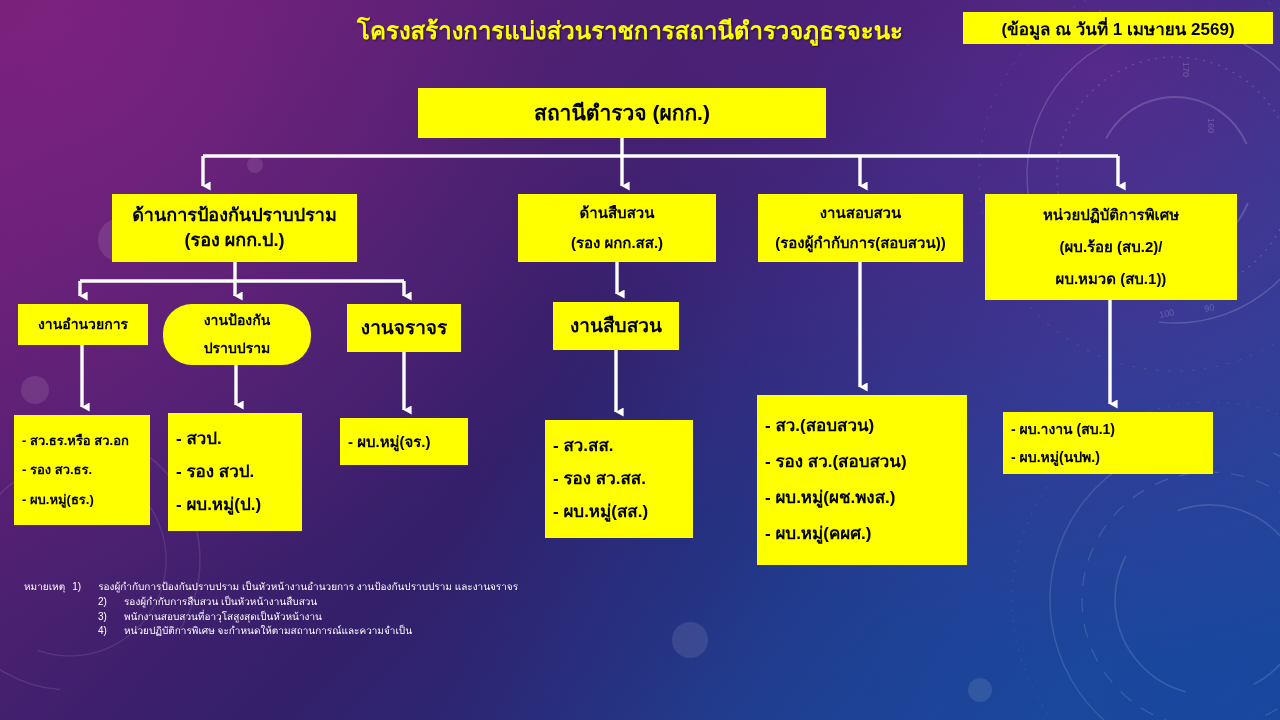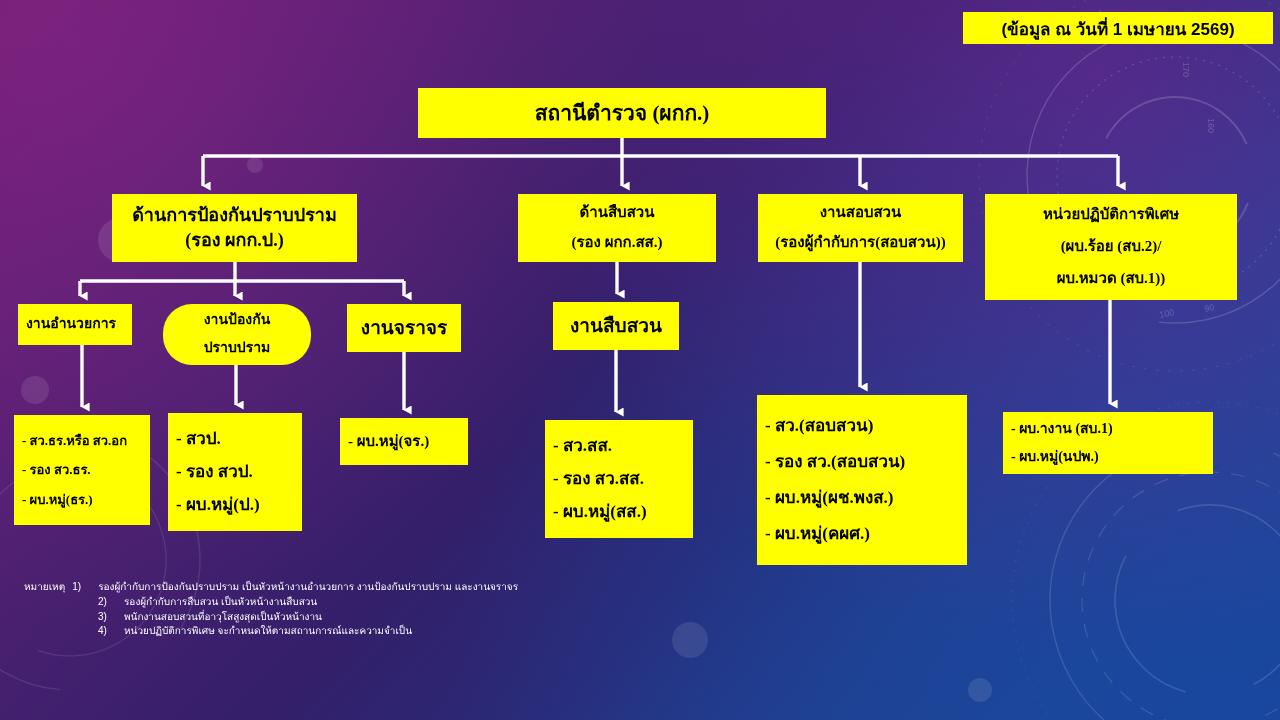--- a/index.html
+++ b/index.html
@@ -23,35 +23,35 @@
   
   .box{
     position:absolute;background:#FFFF00;color:#000;
     display:flex;flex-direction:column;justify-content:center;
     box-sizing:border-box;
     font-weight:bold;line-height:1.05;
     text-rendering:optimizeLegibility;
   }
   .box.center{align-items:center;text-align:center;}
   .box.left{align-items:flex-start;text-align:left;}
-  .box .ln{display:block;width:100%;font-family:Liberation Serif, serif;}
+  .box .ln{display:block;width:100%;}
   .box.center .ln{padding:2px 4px;}
   .box.left .ln{padding:0 0 0 8px;}
 
   #topbox{left:418px;top:88px;width:408px;height:50px;font-size:21px;}
   #r2a{left:112px;top:194px;width:245px;height:68px;font-size:18px;}
   #r2a .ln+.ln{margin-top:2px;}
   #r2b{left:518px;top:194px;width:198px;height:68px;font-size:15px;}
   #r2b .ln+.ln{margin-top:10px;}
   #r2c{left:758px;top:194px;width:205px;height:68px;font-size:15px;}
   #r2c .ln+.ln{margin-top:10px;}
   #r2d{left:985px;top:194px;width:252px;height:106px;font-size:15px;}
   #r2d .ln+.ln{margin-top:12px;}
 
-  #r3a{left:18px;top:304px;width:114px;height:41px;font-size:14px;align-items:flex-end;}
+  #r3a{left:18px;top:304px;width:130px;height:41px;font-size:14px;}
   #r3b{left:163px;top:304px;width:148px;height:61px;font-size:14px;border-radius:29px;}
   #r3b .ln+.ln{margin-top:9px;}
   #r3c{left:347px;top:304px;width:114px;height:48px;font-size:19px;}
   #r3d{left:553px;top:302px;width:126px;height:48px;font-size:19px;}
 
   #r4a{left:14px;top:415px;width:136px;height:110px;font-size:13px;}
   #r4a .ln+.ln{margin-top:16px;}
   #r4b{left:168px;top:413px;width:134px;height:118px;font-size:17px;}
   #r4b .ln+.ln{margin-top:15px;}
   #r4c{left:340px;top:418px;width:128px;height:47px;font-size:15px;}
@@ -155,20 +155,21 @@
       <path d="M236,365 L236,405" marker-end="url(#arw)"></path>
       <path d="M404,352 L404,410" marker-end="url(#arw)"></path>
       <path d="M616,350 L616,412" marker-end="url(#arw)"></path>
 
       <path d="M860,262 L860,387" marker-end="url(#arw)"></path>
 
       <path d="M1110,300 L1110,404" marker-end="url(#arw)"></path>
     </g>
   </svg>
 
+  <div id="title">โครงสร้างการแบ่งส่วนราชการสถานีตำรวจภูธรจะนะ</div>
   <div id="datebadge">(ข้อมูล ณ วันที่ 1 เมษายน 2569)</div>
 
   <div class="box center" id="topbox">
     <span class="ln">สถานีตำรวจ (ผกก.)</span>
   </div>
 
   <div class="box center" id="r2a">
     <span class="ln">ด้านการป้องกันปราบปราม</span>
     <span class="ln">(รอง ผกก.ป.)</span>
   </div>

